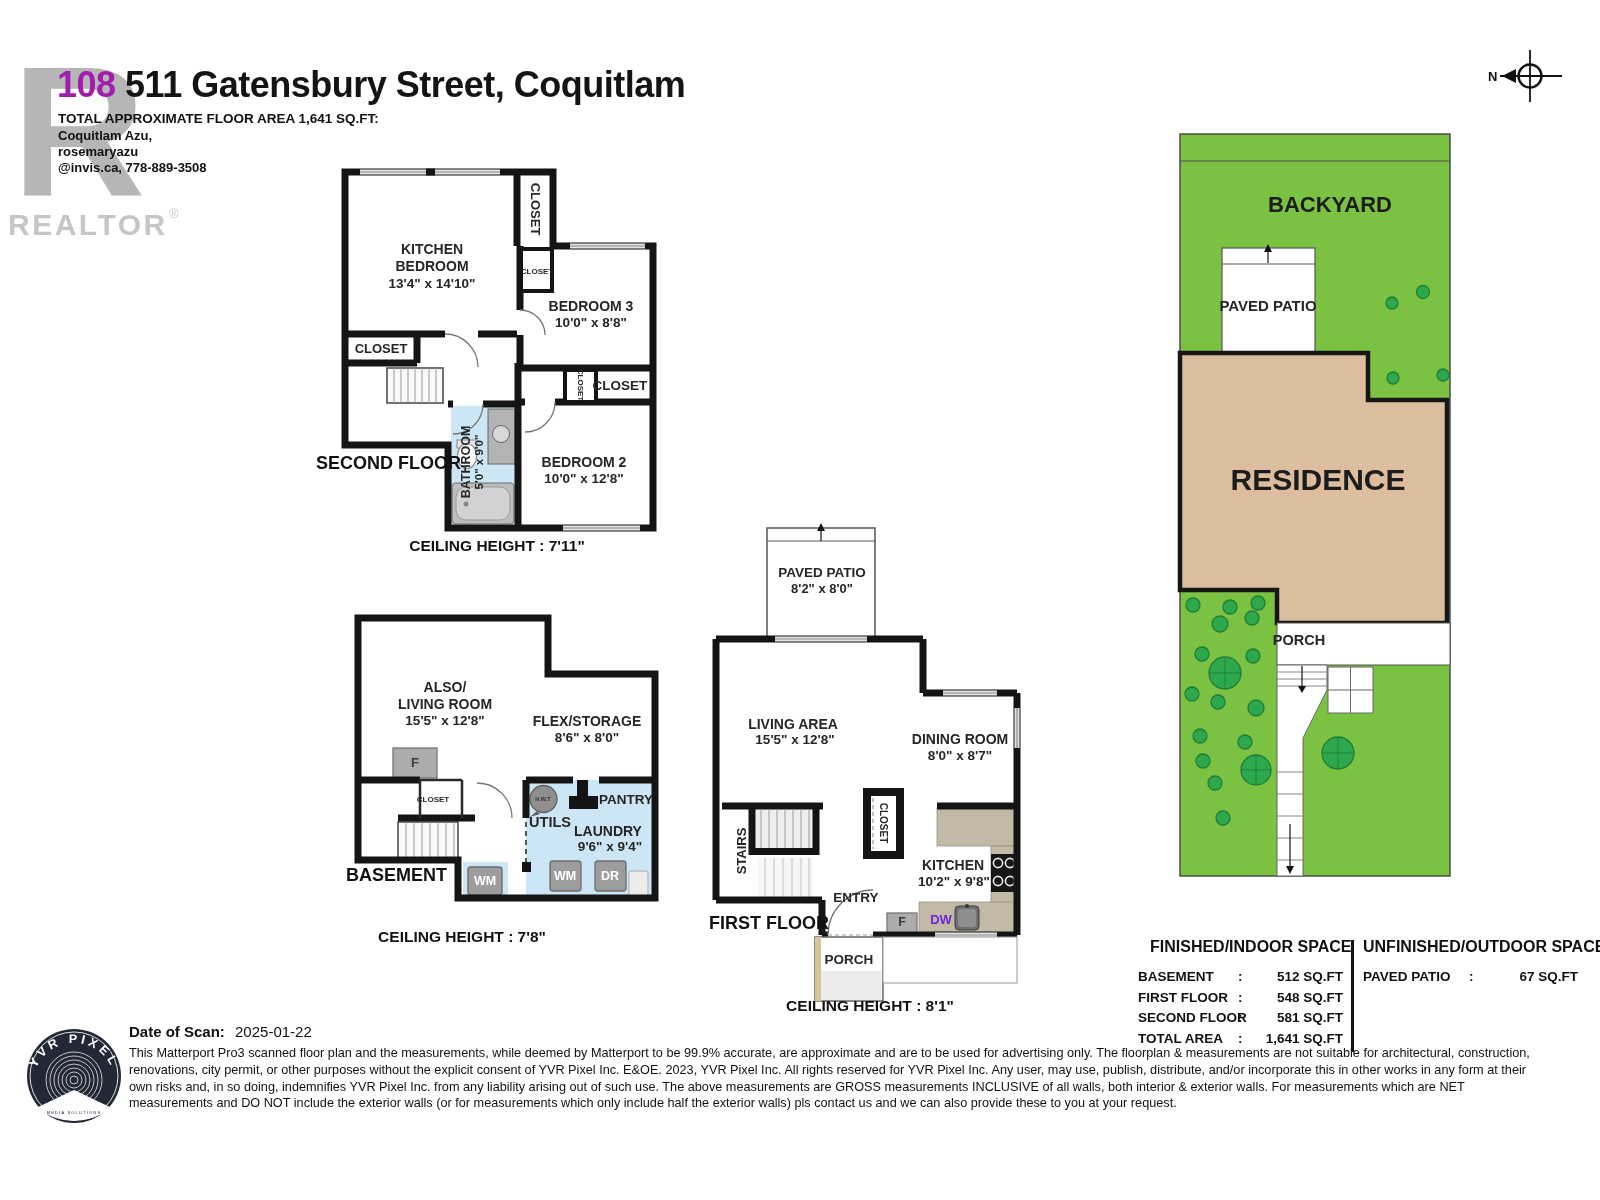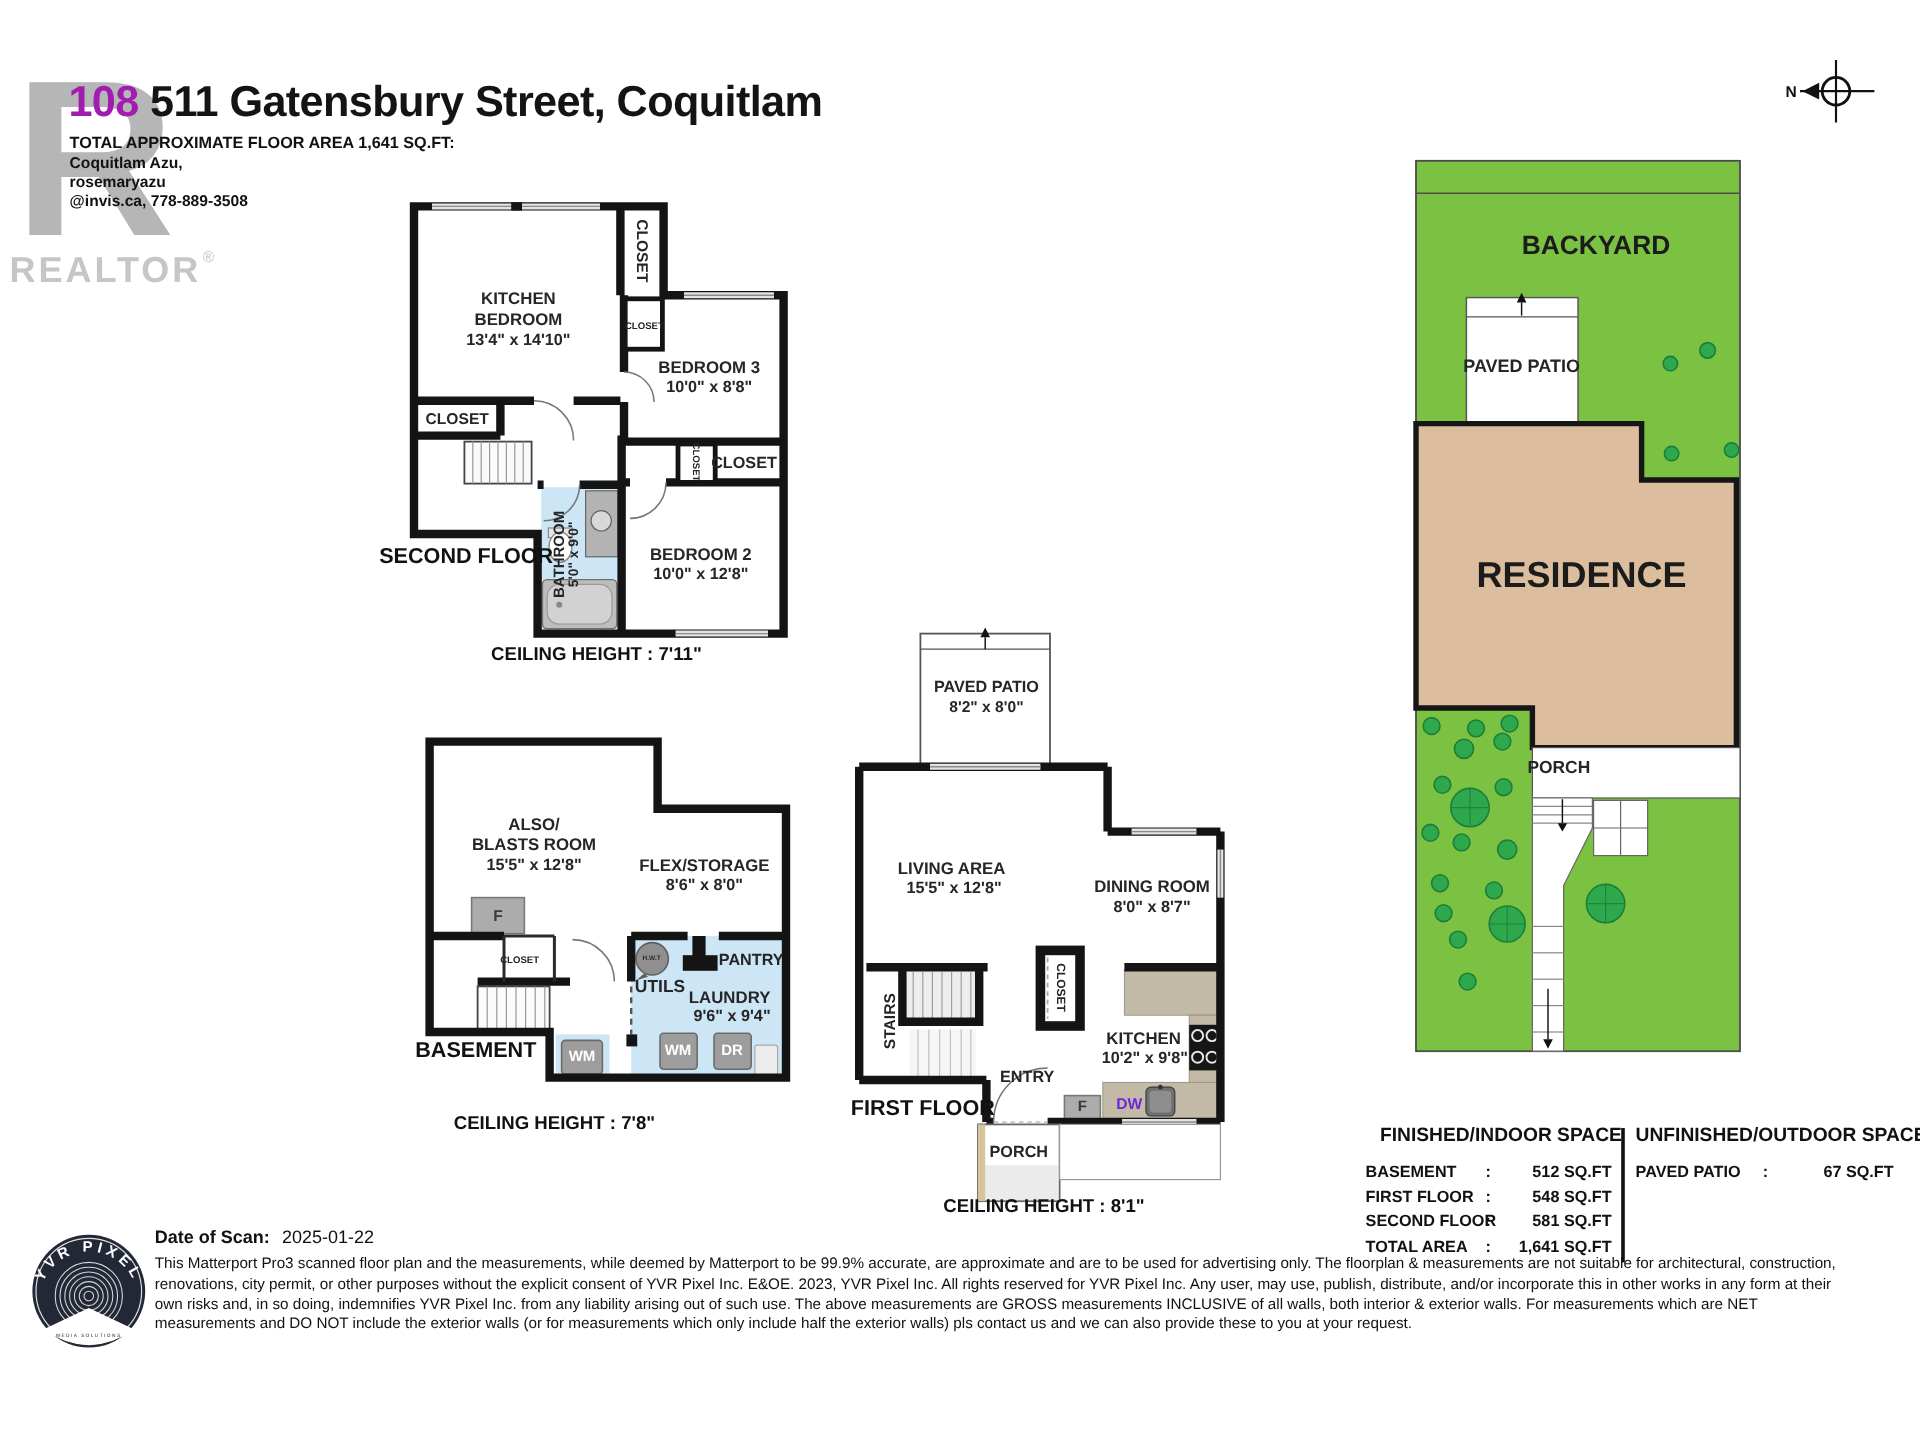--- a/index.html
+++ b/index.html
@@ -295,21 +295,21 @@
   <div class="vlbl" style="left:472px;top:462px">
     <div style="font-size:12.5px">BATHROOM</div>
     <div class="dim" style="font-size:11.5px">5'0" x 9'0"</div>
   </div>
   <div class="lbl" style="left:584px;top:462px;font-size:14px">BEDROOM 2</div>
   <div class="lbl dim" style="left:584px;top:479px;font-size:13.5px">10'0" x 12'8"</div>
   <div class="lbl-l" style="left:316px;top:453px;font-size:18px">SECOND FLOOR</div>
   <div class="lbl" style="left:497px;top:546px;font-size:15.5px;font-weight:800;color:#111">CEILING HEIGHT : 7'11"</div>
 
   <div class="lbl" style="left:445px;top:687px;font-size:14px">ALSO/</div>
-  <div class="lbl" style="left:445px;top:704px;font-size:14px">BLASTS ROOM</div>
+  <div class="lbl" style="left:445px;top:704px;font-size:14px">LIVING ROOM</div>
   <div class="lbl dim" style="left:445px;top:721px;font-size:13.5px">15'5" x 12'8"</div>
   <div class="lbl" style="left:587px;top:721px;font-size:14px">FLEX/STORAGE</div>
   <div class="lbl dim" style="left:587px;top:738px;font-size:13.5px">8'6" x 8'0"</div>
   <div class="lbl" style="left:415px;top:763px;font-size:13px;color:#3a3a3a">F</div>
   <div class="lbl" style="left:433px;top:800px;font-size:8px">CLOSET</div>
   <div class="lbl" style="left:543px;top:799px;font-size:5.5px;color:#2e2e2e">H.W.T</div>
   <div class="lbl" style="left:626px;top:800px;font-size:13.5px">PANTRY</div>
   <div class="lbl" style="left:550px;top:823px;font-size:14.5px">UTILS</div>
   <div class="lbl" style="left:608px;top:831px;font-size:14px">LAUNDRY</div>
   <div class="lbl dim" style="left:610px;top:847px;font-size:13.5px">9'6" x 9'4"</div>

